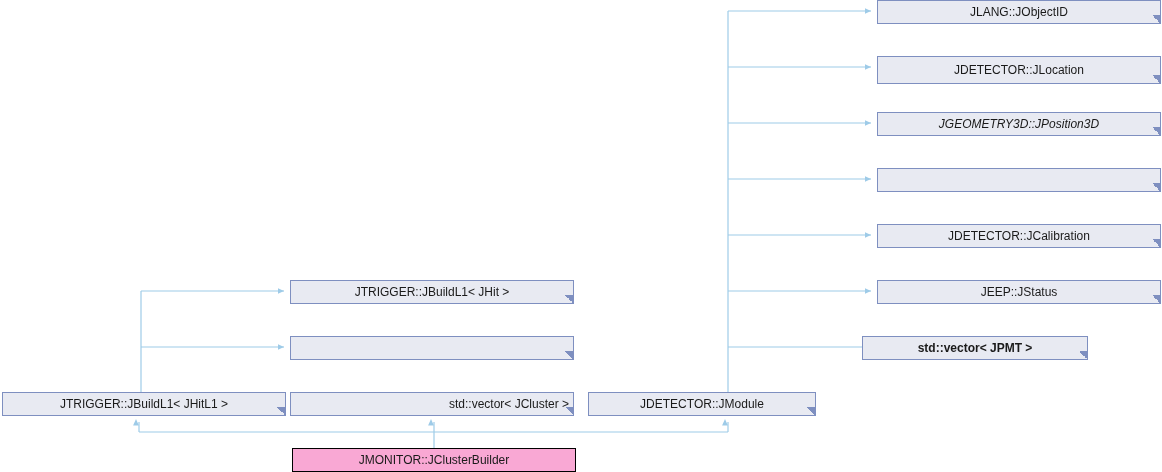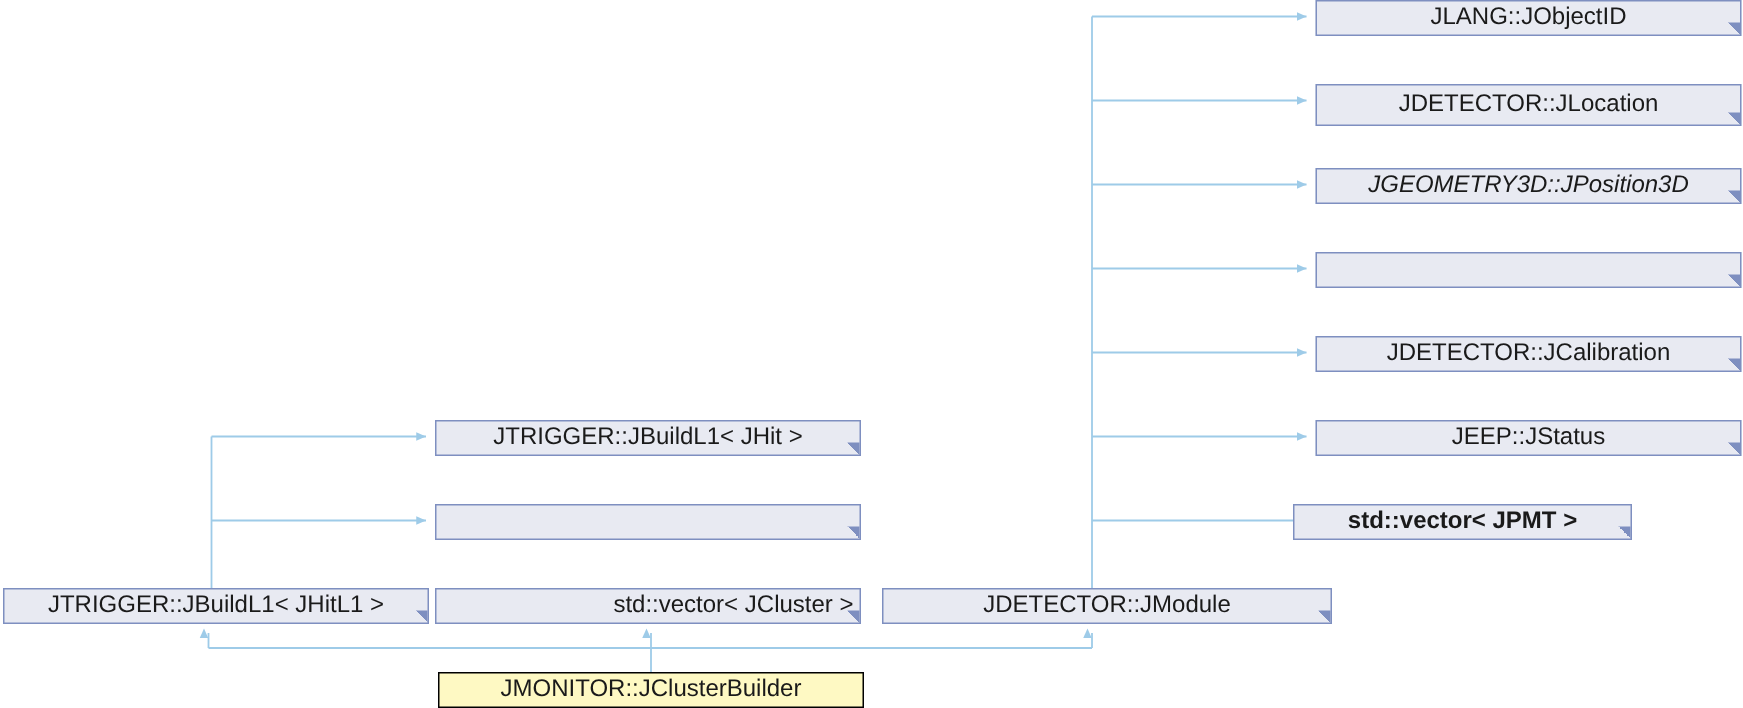--- a/index.html
+++ b/index.html
@@ -27,38 +27,38 @@
     pointer-events: none;
   }
   .node {
     position: absolute;
     box-sizing: border-box;
     background: #e8eaf2;
     border: 1px solid #7e8fc0;
     display: flex;
     align-items: center;
     justify-content: center;
-    font-size: 16px;
+    font-size: 12px;
     color: #1a1a1a;
     white-space: nowrap;
     overflow: hidden;
     z-index: 2;
   }
   .node .fold {
     position: absolute;
     right: -1px;
     bottom: -1px;
     width: 9px;
     height: 9px;
     background:
       linear-gradient(to bottom left, #7e8fc0 0 50%, transparent 50% 100%);
     pointer-events: none;
   }
   .node.current {
-    background: #fef9c3;
+    background: #f9a8d4;
     border: 1px solid #000000;
   }
   .node-label {
     line-height: 1;
     padding: 0 4px;
   }
 </style>
 </head>
 <body>
 
@@ -137,21 +137,21 @@
         <span class="fold"></span>
       </div>
       <div class="node" style="left: 2px; top: 392px; width: 284px; height: 24px;">
         <span class="node-label">JTRIGGER::JBuildL1&lt; JHitL1 &gt;</span>
         <span class="fold"></span>
       </div>
       <div class="node" style="left: 290px; top: 392px; width: 284px; height: 24px; justify-content: flex-end;">
         <span class="node-label">std::vector&lt; JCluster &gt;</span>
         <span class="fold"></span>
       </div>
-      <div class="node" style="left: 588px; top: 392px; width: 300px; height: 24px;">
+      <div class="node" style="left: 588px; top: 392px; width: 228px; height: 24px;">
         <span class="node-label">JDETECTOR::JModule</span>
         <span class="fold"></span>
       </div>
       <div class="node current" style="left: 292px; top: 448px; width: 284px; height: 24px;">
         <span class="node-label">JMONITOR::JClusterBuilder</span>
       </div>
     </div>
 
 </div>
 

